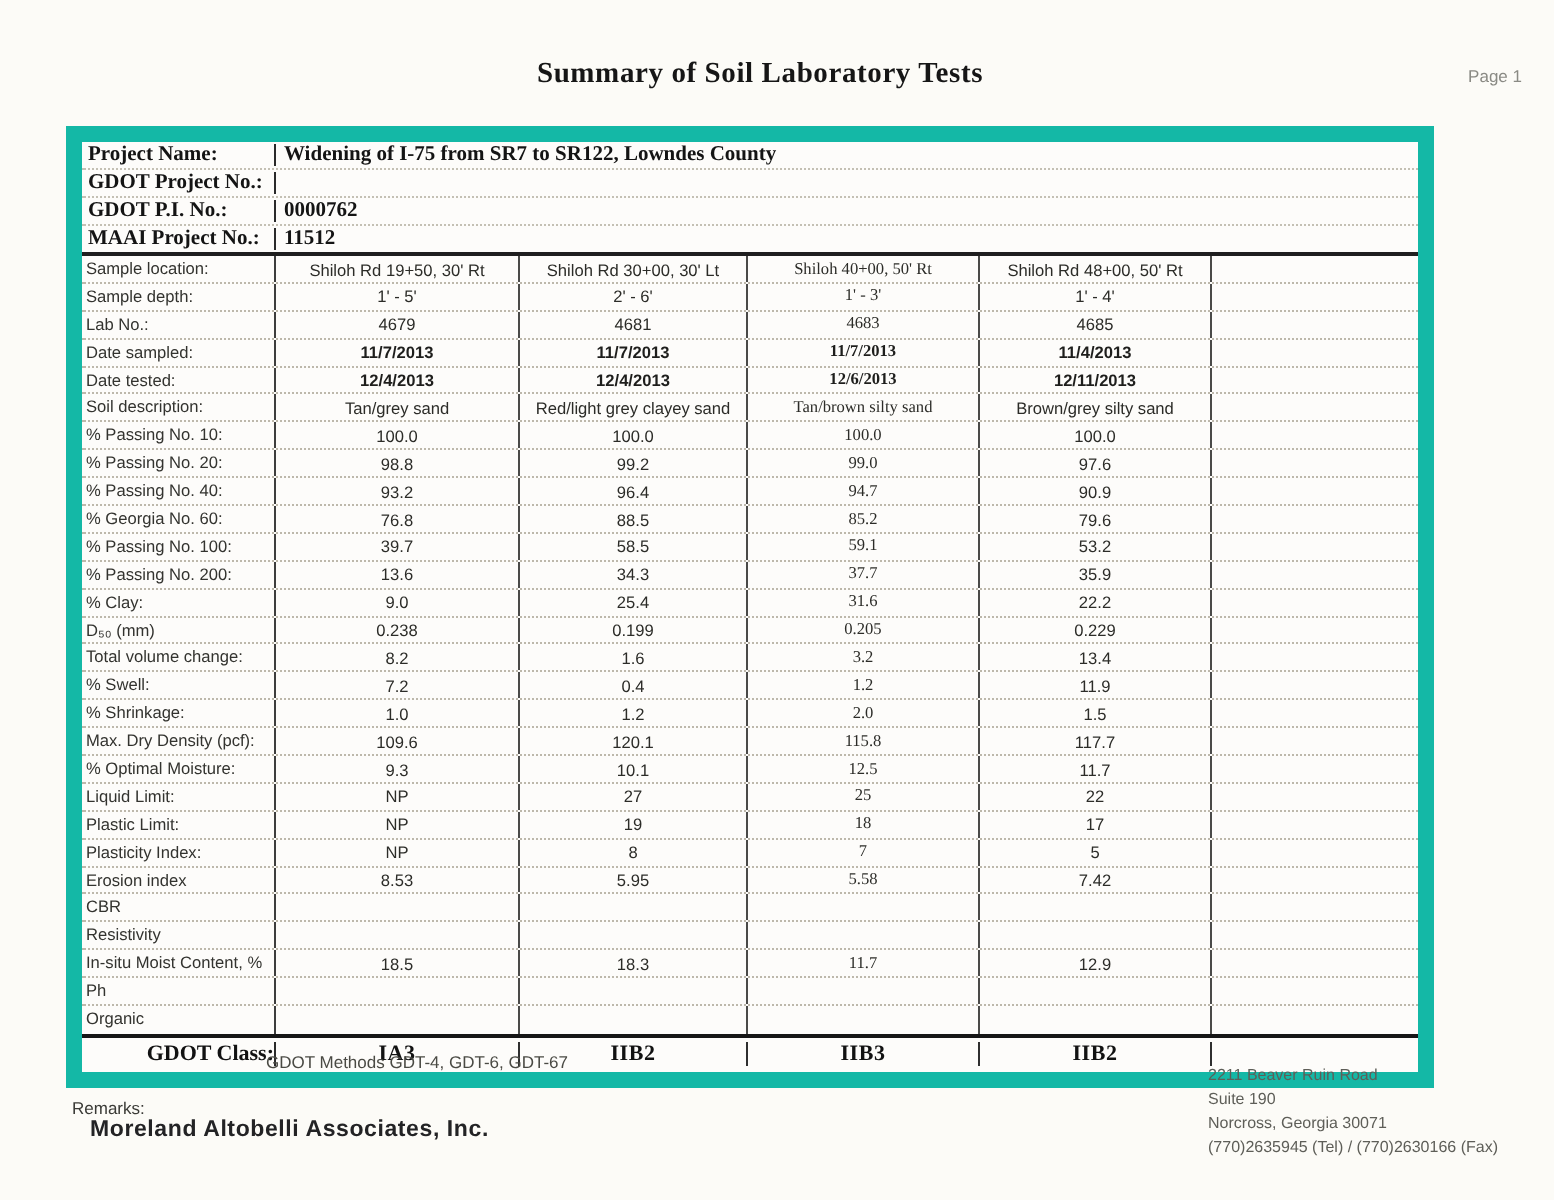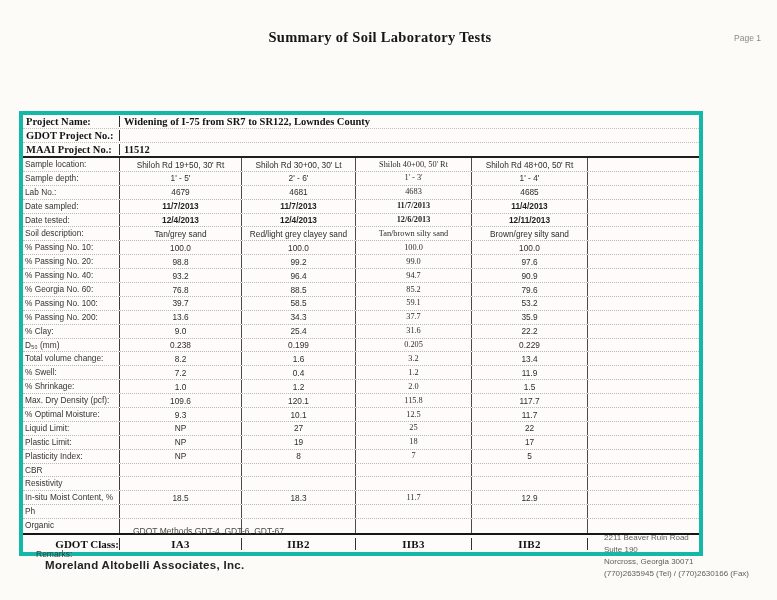--- a/index.html
+++ b/index.html
@@ -16,25 +16,24 @@
     text-align:center;
     font-family:"Liberation Serif", serif;
     font-weight:bold; font-size:14.5px; color:#161616;
     letter-spacing:0.3px;
   }
   .page-num {
     position:absolute; top:33px; right:16px;
     font-size:8.5px; color:#8a8a84;
   }
   .soil-table {
-    position:absolute; left:19px; top:63px; width:684px;
-    border:4px solid #14b8a6;
+    position:absolute; left:33px; top:63px; width:684px;
+    border:8px solid #14b8a6;
     box-sizing:border-box;
     background:rgba(255,255,255,0.35);
-    margin-top:48px;
   }
   
   .proj-block { border-bottom:2px solid #1f1f1f; }
   .proj-row { display:flex; height:13px; align-items:center; }
   .proj-row + .proj-row { border-top:1px dotted #c4c0b4; }
   .proj-label {
     width:97px; box-sizing:border-box; padding-left:3px;
     border-right:1.4px solid #2a2a2a;
     font-family:"Liberation Serif", serif; font-weight:bold;
     font-size:10.5px; color:#141414; white-space:nowrap;
@@ -104,20 +103,24 @@
 <div class="soil-table">
   <div class="proj-block">
       <div class="proj-row">
         <div class="proj-label">Project Name:</div>
         <div class="proj-value">Widening of I-75 from SR7 to SR122, Lowndes County</div>
       </div>
       <div class="proj-row">
         <div class="proj-label">GDOT Project No.:</div>
       </div>
       <div class="proj-row">
+        <div class="proj-label">GDOT P.I. No.:</div>
+        <div class="proj-value">0000762</div>
+      </div>
+      <div class="proj-row">
         <div class="proj-label">MAAI Project No.:</div>
         <div class="proj-value">11512</div>
       </div>
     </div>
   <div>
       <div class="data-row">
         <div class="cell cell-label">Sample location:</div>
         <div class="cell cell-val c1">Shiloh Rd 19+50, 30' Rt</div>
         <div class="cell cell-val c2">Shiloh Rd 30+00, 30' Lt</div>
         <div class="cell cell-val c3">Shiloh 40+00, 50' Rt</div>
@@ -283,20 +286,28 @@
         <div class="cell cell-val c3">18</div>
         <div class="cell cell-val c4">17</div>
         <div class="cell cell-val c5"></div>
       </div>
       <div class="data-row">
         <div class="cell cell-label">Plasticity Index:</div>
         <div class="cell cell-val c1">NP</div>
         <div class="cell cell-val c2">8</div>
         <div class="cell cell-val c3">7</div>
         <div class="cell cell-val c4">5</div>
+        <div class="cell cell-val c5"></div>
+      </div>
+      <div class="data-row">
+        <div class="cell cell-label">Erosion index</div>
+        <div class="cell cell-val c1">8.53</div>
+        <div class="cell cell-val c2">5.95</div>
+        <div class="cell cell-val c3">5.58</div>
+        <div class="cell cell-val c4">7.42</div>
         <div class="cell cell-val c5"></div>
       </div>
       <div class="data-row">
         <div class="cell cell-label">CBR</div>
         <div class="cell cell-val c1"></div>
         <div class="cell cell-val c2"></div>
         <div class="cell cell-val c3"></div>
         <div class="cell cell-val c4"></div>
         <div class="cell cell-val c5"></div>
       </div>

